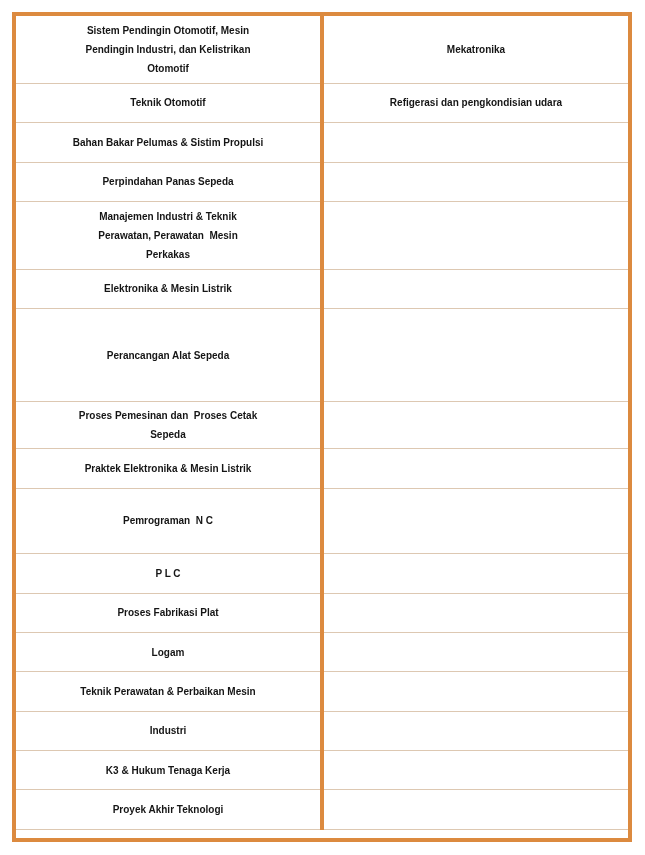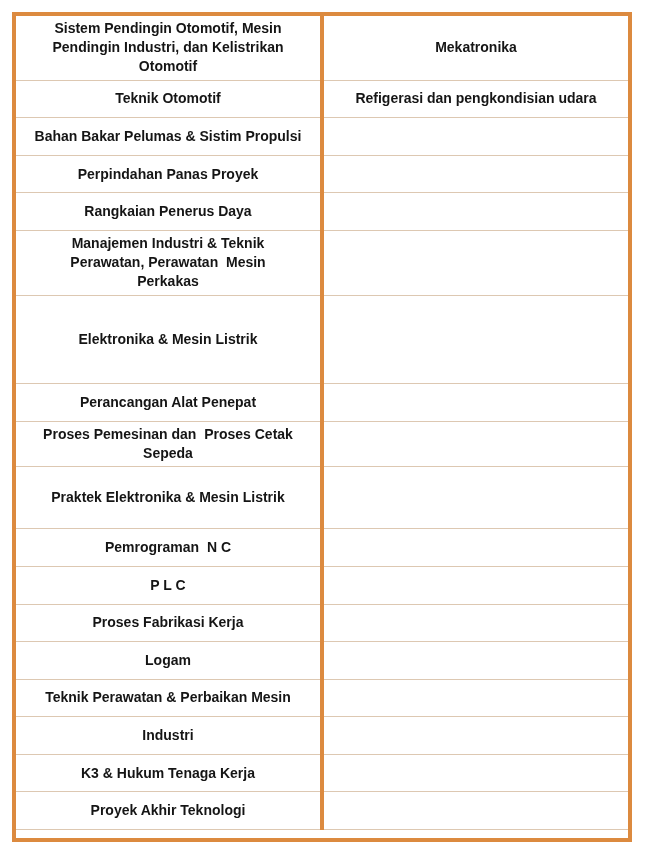--- a/index.html
+++ b/index.html
@@ -28,21 +28,21 @@
   table.grid {
     width: 100%;
     height: 100%;
     border-collapse: collapse;
     table-layout: fixed;
   }
   table.grid td {
     width: 50%;
     vertical-align: middle;
     text-align: center;
-    font-size: 14px;
+    font-size: 10px;
     font-weight: bold;
     line-height: 19px;
     color: var(--text, #151515);
     padding: 2px 5px;
     border-bottom: 1px solid var(--grid, #DDC8B2);
     white-space: pre-wrap;
     overflow: hidden;
   }
   table.grid td.left {
     border-right: 4px solid var(--border, #DC8A3F);
@@ -67,60 +67,56 @@
       </tr>
       <tr>
         <td class="left">Teknik Otomotif</td>
         <td class="right">Refigerasi dan pengkondisian udara</td>
       </tr>
       <tr>
         <td class="left">Bahan Bakar Pelumas &amp; Sistim Propulsi</td>
         <td class="right"></td>
       </tr>
       <tr>
-        <td class="left">Perpindahan Panas Proyek</td>
-        <td class="right"></td>
-      </tr>
-      <tr>
-        <td class="left">Rangkaian Penerus Daya</td>
+        <td class="left">Perpindahan Panas Sepeda</td>
         <td class="right"></td>
       </tr>
       <tr>
         <td class="left">Manajemen Industri &amp; Teknik
 Perawatan, Perawatan  Mesin
 Perkakas</td>
         <td class="right"></td>
       </tr>
       <tr>
         <td class="left">Elektronika &amp; Mesin Listrik</td>
         <td class="right"></td>
       </tr>
       <tr>
-        <td class="left">Perancangan Alat Penepat</td>
+        <td class="left">Perancangan Alat Sepeda</td>
         <td class="right"></td>
       </tr>
       <tr>
         <td class="left">Proses Pemesinan dan  Proses Cetak
 Sepeda</td>
         <td class="right"></td>
       </tr>
       <tr>
         <td class="left">Praktek Elektronika &amp; Mesin Listrik</td>
         <td class="right"></td>
       </tr>
       <tr>
         <td class="left">Pemrograman  N C</td>
         <td class="right"></td>
       </tr>
       <tr>
         <td class="left">P L C</td>
         <td class="right"></td>
       </tr>
       <tr>
-        <td class="left">Proses Fabrikasi Kerja</td>
+        <td class="left">Proses Fabrikasi Plat</td>
         <td class="right"></td>
       </tr>
       <tr>
         <td class="left">Logam</td>
         <td class="right"></td>
       </tr>
       <tr>
         <td class="left">Teknik Perawatan &amp; Perbaikan Mesin</td>
         <td class="right"></td>
       </tr>

